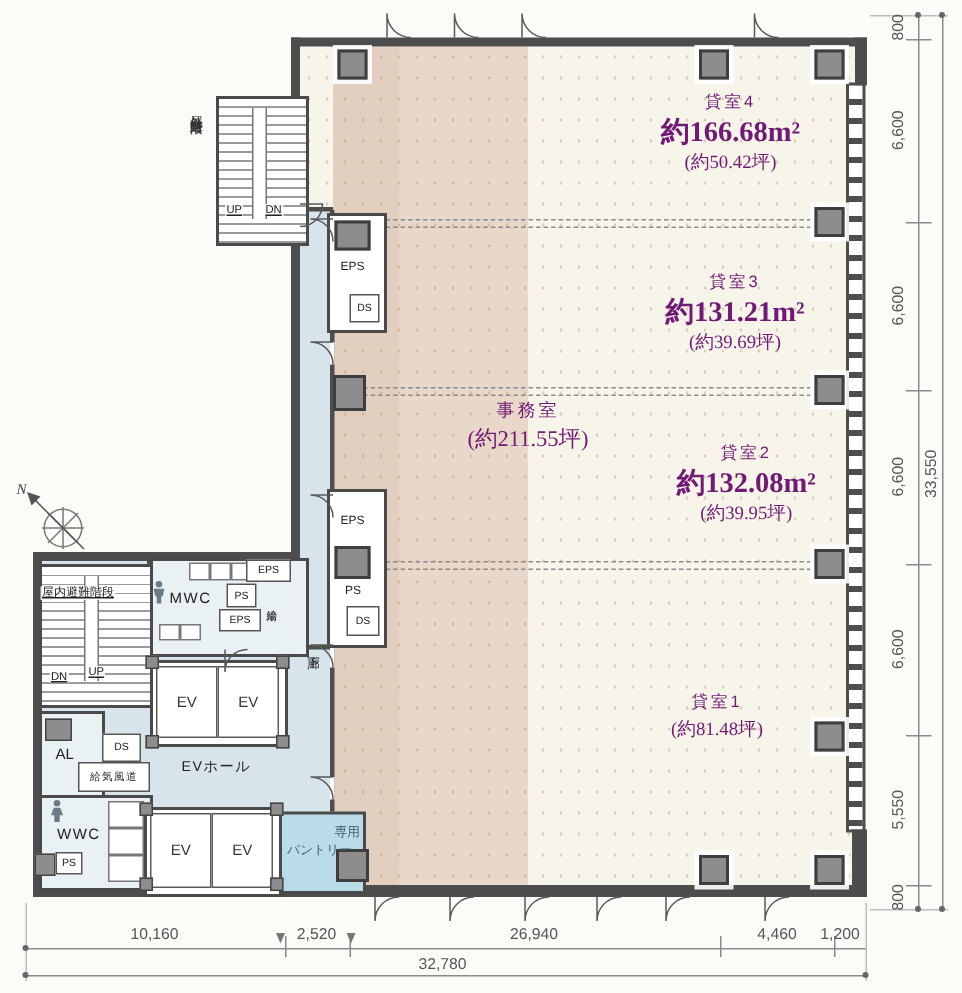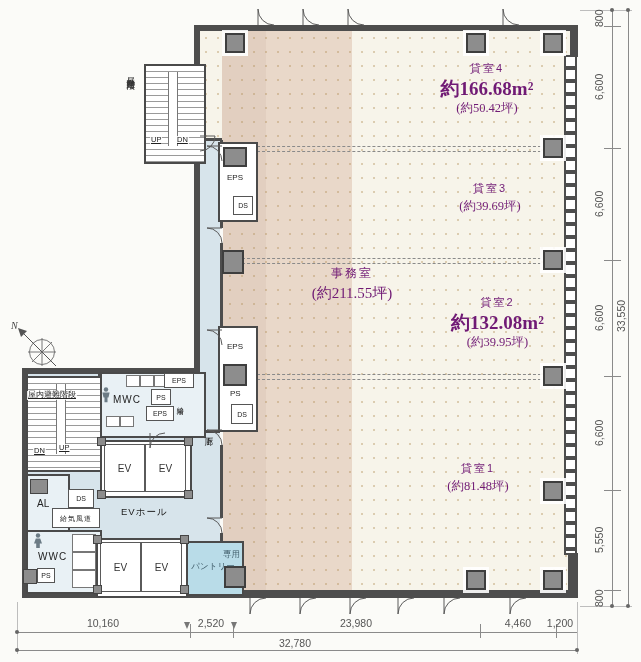--- a/index.html
+++ b/index.html
@@ -197,20 +197,21 @@
     </g>
   </svg>
 
   <div class="room-label" style="left:407px;top:60px;width:160px;">
     <div class="rname">貸室4</div>
     <div class="rarea">約166.68m²</div>
     <div class="rtsubo">(約50.42坪)</div>
   </div>
   <div class="room-label" style="left:410px;top:180px;width:160px;">
     <div class="rname">貸室3</div>
+    <div class="rarea">約131.21m²</div>
     <div class="rtsubo">(約39.69坪)</div>
   </div>
   <div class="room-label office" style="left:252px;top:264px;width:200px;">
     <div class="rname">事務室</div>
     <div class="rtsubo">(約211.55坪)</div>
   </div>
   <div class="room-label" style="left:420px;top:294px;width:155px;">
     <div class="rname">貸室2</div>
     <div class="rarea">約132.08m²</div>
     <div class="rtsubo">(約39.95坪)</div>
@@ -264,18 +265,18 @@
   <div class="tick" style="left:233px;top:624px;width:1px;height:14px;"></div>
   <div class="tick" style="left:480px;top:624px;width:1px;height:14px;"></div>
   <div class="tick" style="left:556px;top:624px;width:1px;height:14px;"></div>
   <div class="arr-down" style="left:184px;top:622px;"></div>
   <div class="arr-down" style="left:231px;top:622px;"></div>
   <div class="dot" style="left:15px;top:630px;"></div>
   <div class="dot" style="left:15px;top:648px;"></div>
   <div class="dot" style="left:575px;top:648px;"></div>
   <div class="hdim" style="left:71px;top:617px;">10,160</div>
   <div class="hdim" style="left:179px;top:617px;">2,520</div>
-  <div class="hdim" style="left:324px;top:617px;">23,980</div>
+  <div class="hdim" style="left:324px;top:617px;">26,940</div>
   <div class="hdim" style="left:486px;top:617px;">4,460</div>
   <div class="hdim" style="left:535px;top:617px;width:50px;">1,200</div>
   <div class="hdim" style="left:255px;top:637px;width:80px;">32,780</div>
 
 </div>
 
 </body></html>

